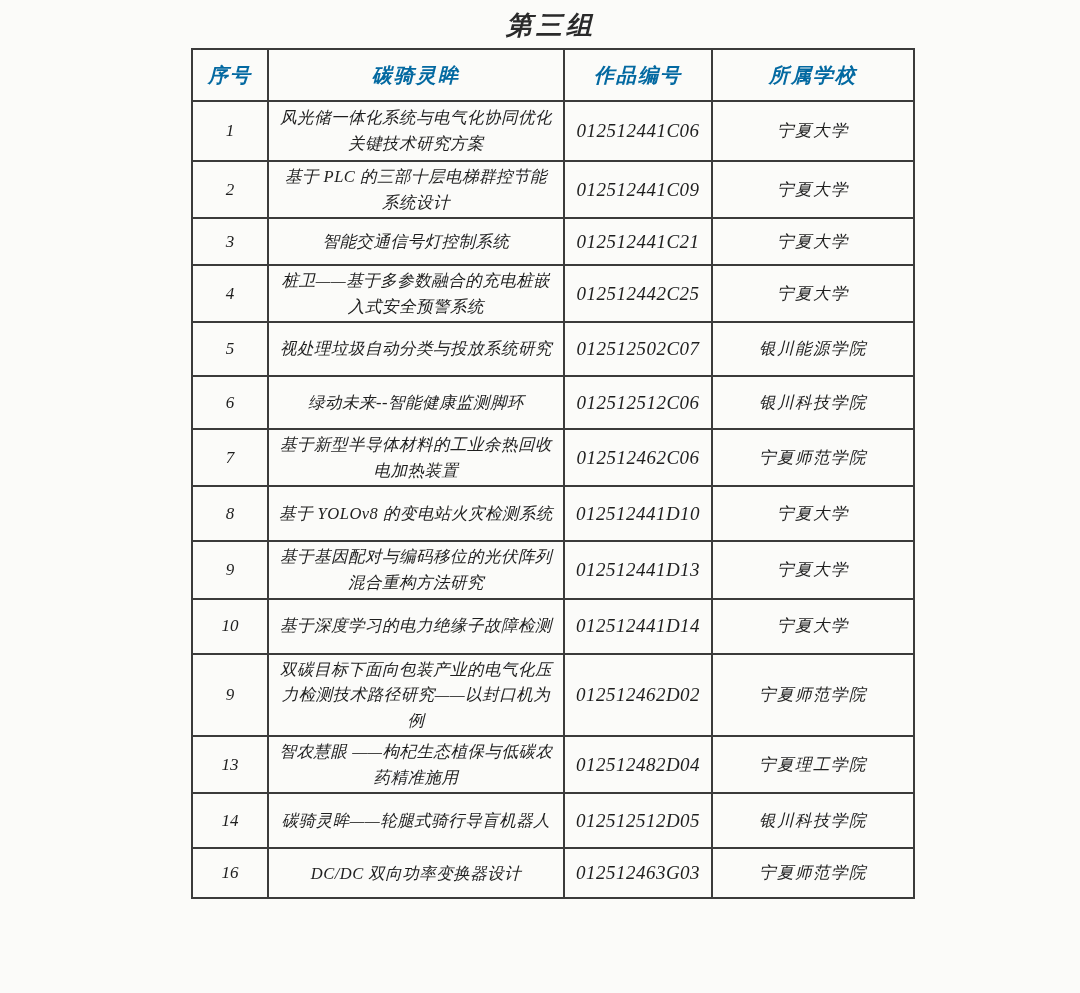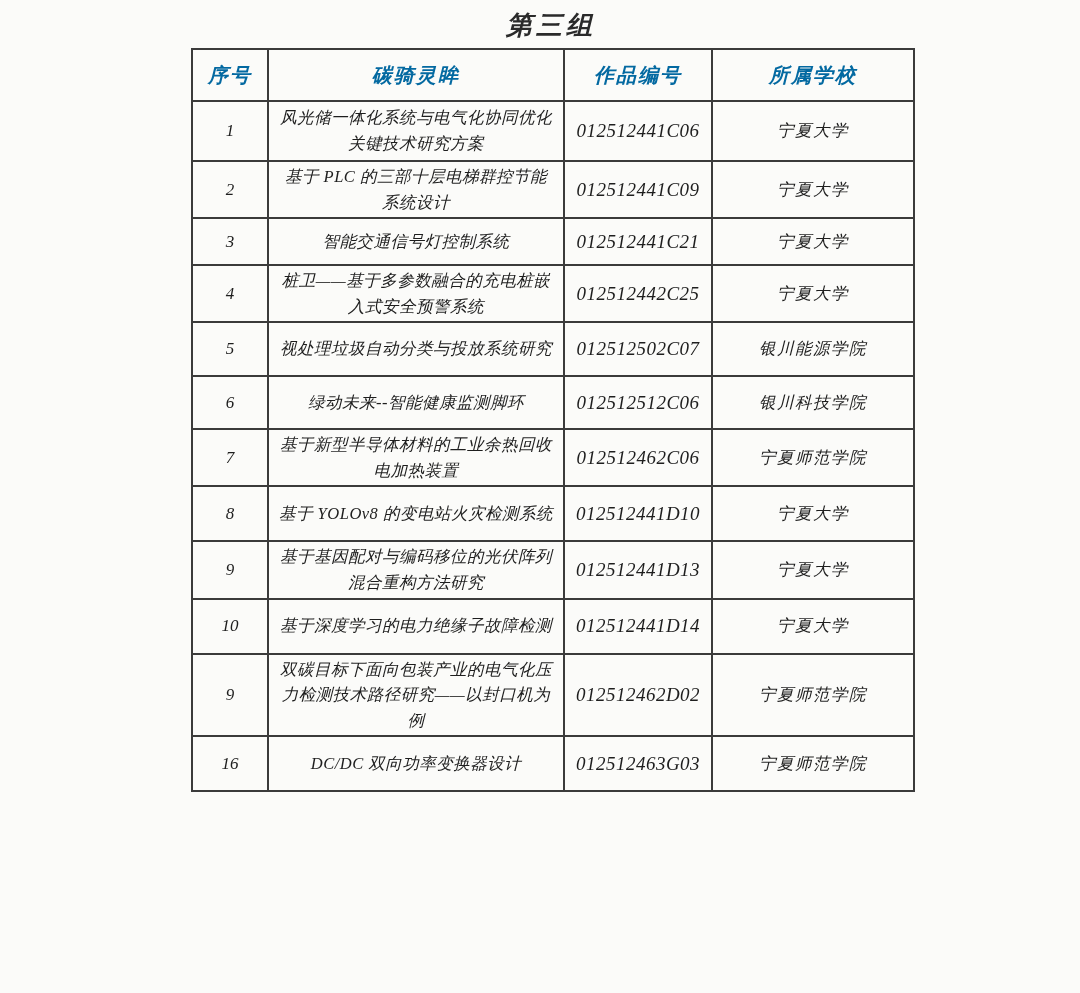--- a/index.html
+++ b/index.html
@@ -161,20 +161,32 @@
     <td class="cell-code">012512441D14</td>
     <td class="cell-school">宁夏大学</td>
   </tr>
         <tr>
     <td class="cell-no">9</td>
     <td class="cell-name">双碳目标下面向包装产业的电气化压力检测技术路径研究——以封口机为例</td>
     <td class="cell-code">012512462D02</td>
     <td class="cell-school">宁夏师范学院</td>
   </tr>
         <tr>
+    <td class="cell-no">13</td>
+    <td class="cell-name">智农慧眼 ——枸杞生态植保与低碳农药精准施用</td>
+    <td class="cell-code">012512482D04</td>
+    <td class="cell-school">宁夏理工学院</td>
+  </tr>
+        <tr>
+    <td class="cell-no">14</td>
+    <td class="cell-name">碳骑灵眸——轮腿式骑行导盲机器人</td>
+    <td class="cell-code">012512512D05</td>
+    <td class="cell-school">银川科技学院</td>
+  </tr>
+        <tr>
     <td class="cell-no">16</td>
     <td class="cell-name">DC/DC 双向功率变换器设计</td>
     <td class="cell-code">012512463G03</td>
     <td class="cell-school">宁夏师范学院</td>
   </tr>
       </tbody>
   </table>
 </div>
 
 </body></html>

